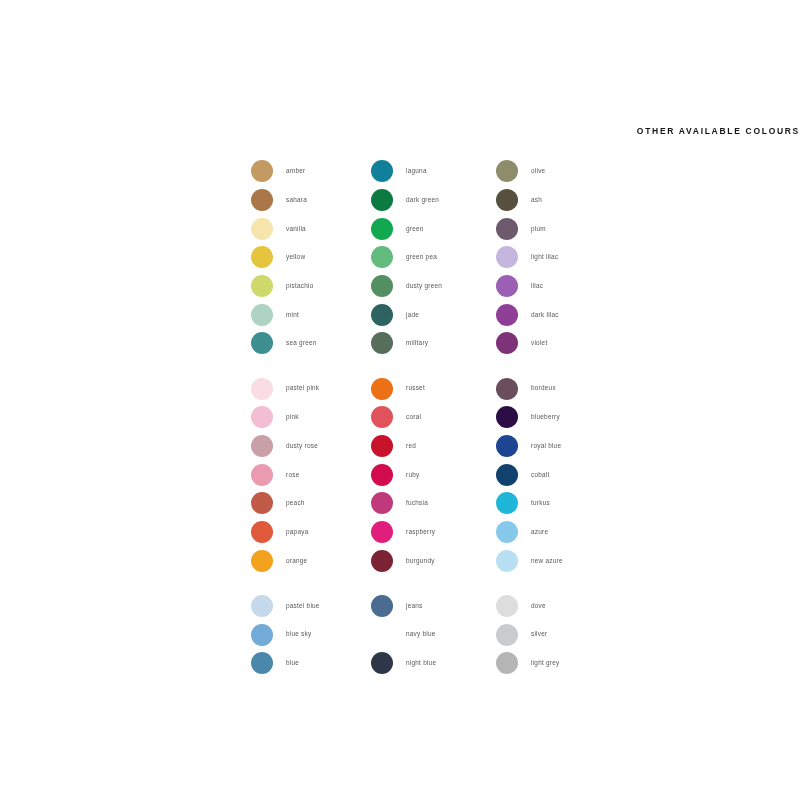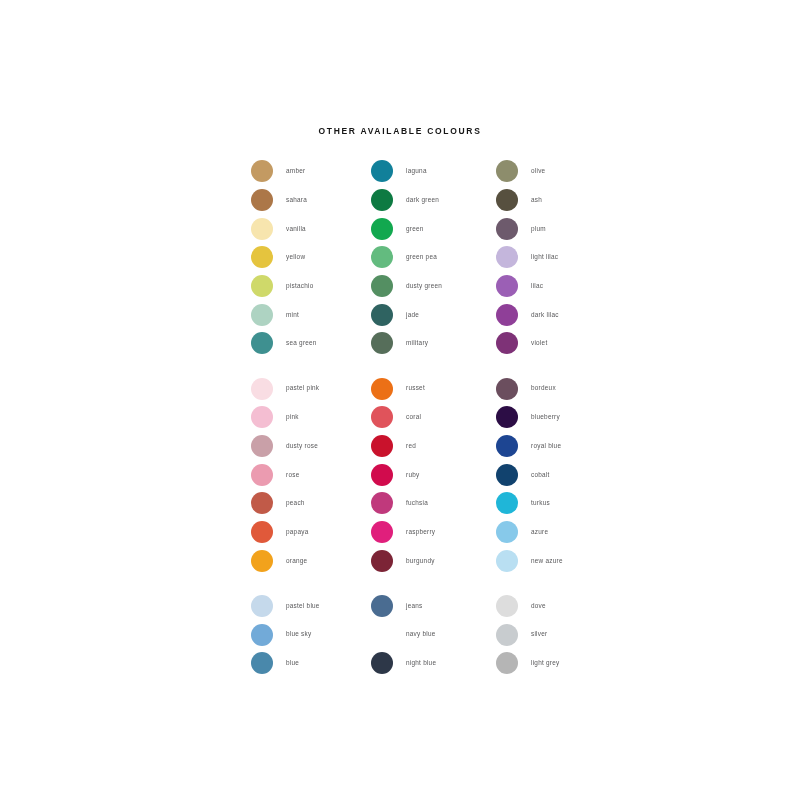--- a/index.html
+++ b/index.html
@@ -18,21 +18,21 @@
     position: relative;
     width: 800px;
     height: 800px;
     background: #ffffff;
   }
   #palette-title {
     position: absolute;
     top: 126px;
     left: 0;
     width: 800px;
-    text-align: center;
+    text-align: right;
     font-size: 8.5px;
     font-weight: bold;
     letter-spacing: 1.7px;
     color: #161616;
     font-family: "Liberation Sans", sans-serif;
     white-space: nowrap;
   }
   #groups {
     position: absolute;
     top: 157px;

